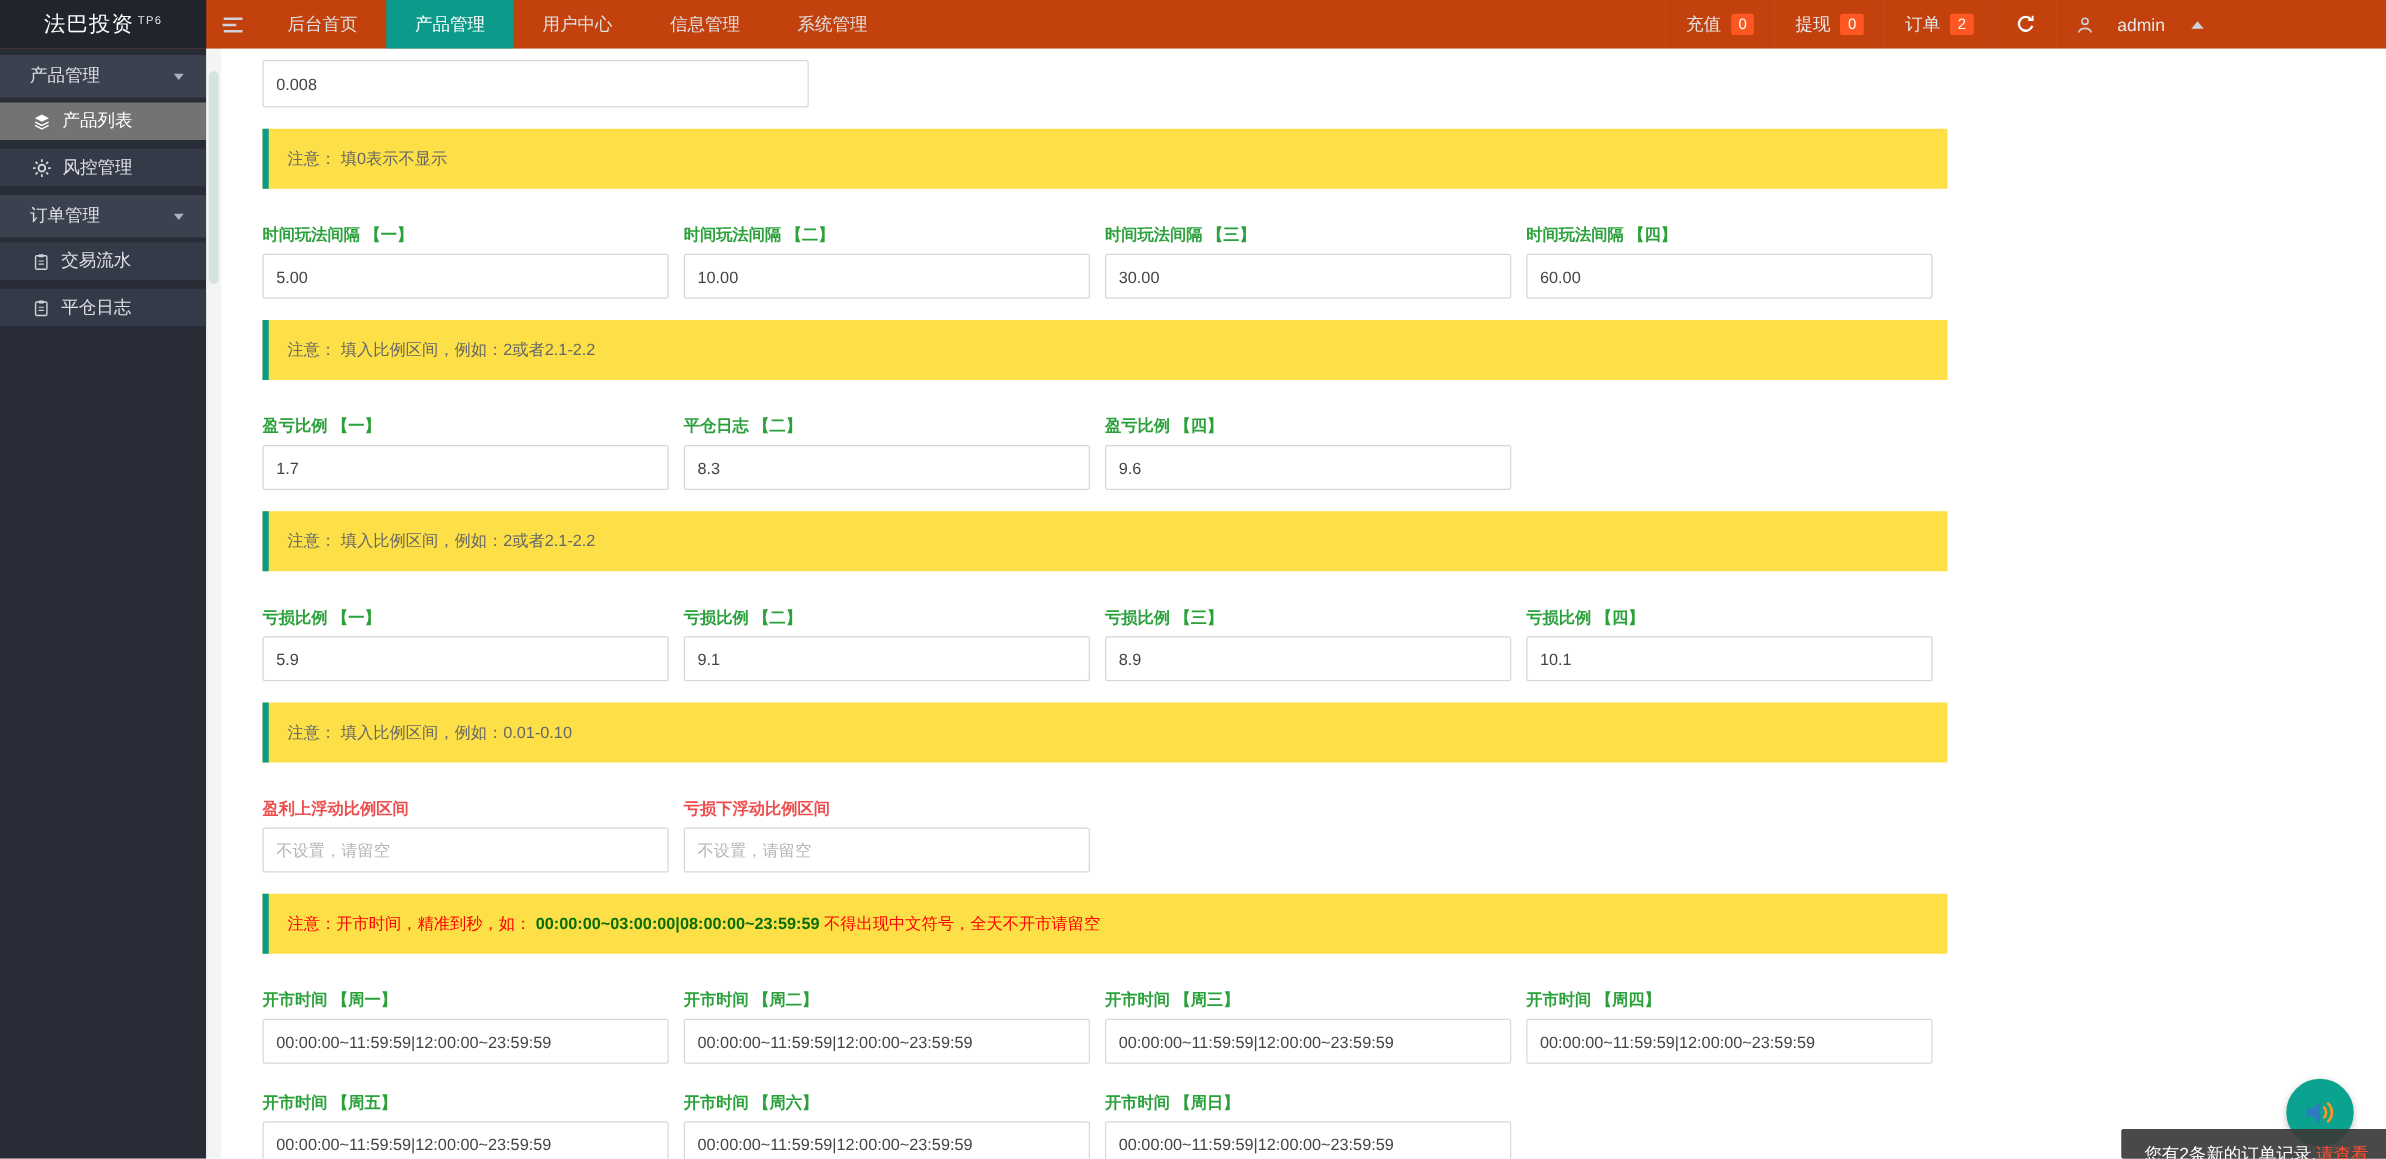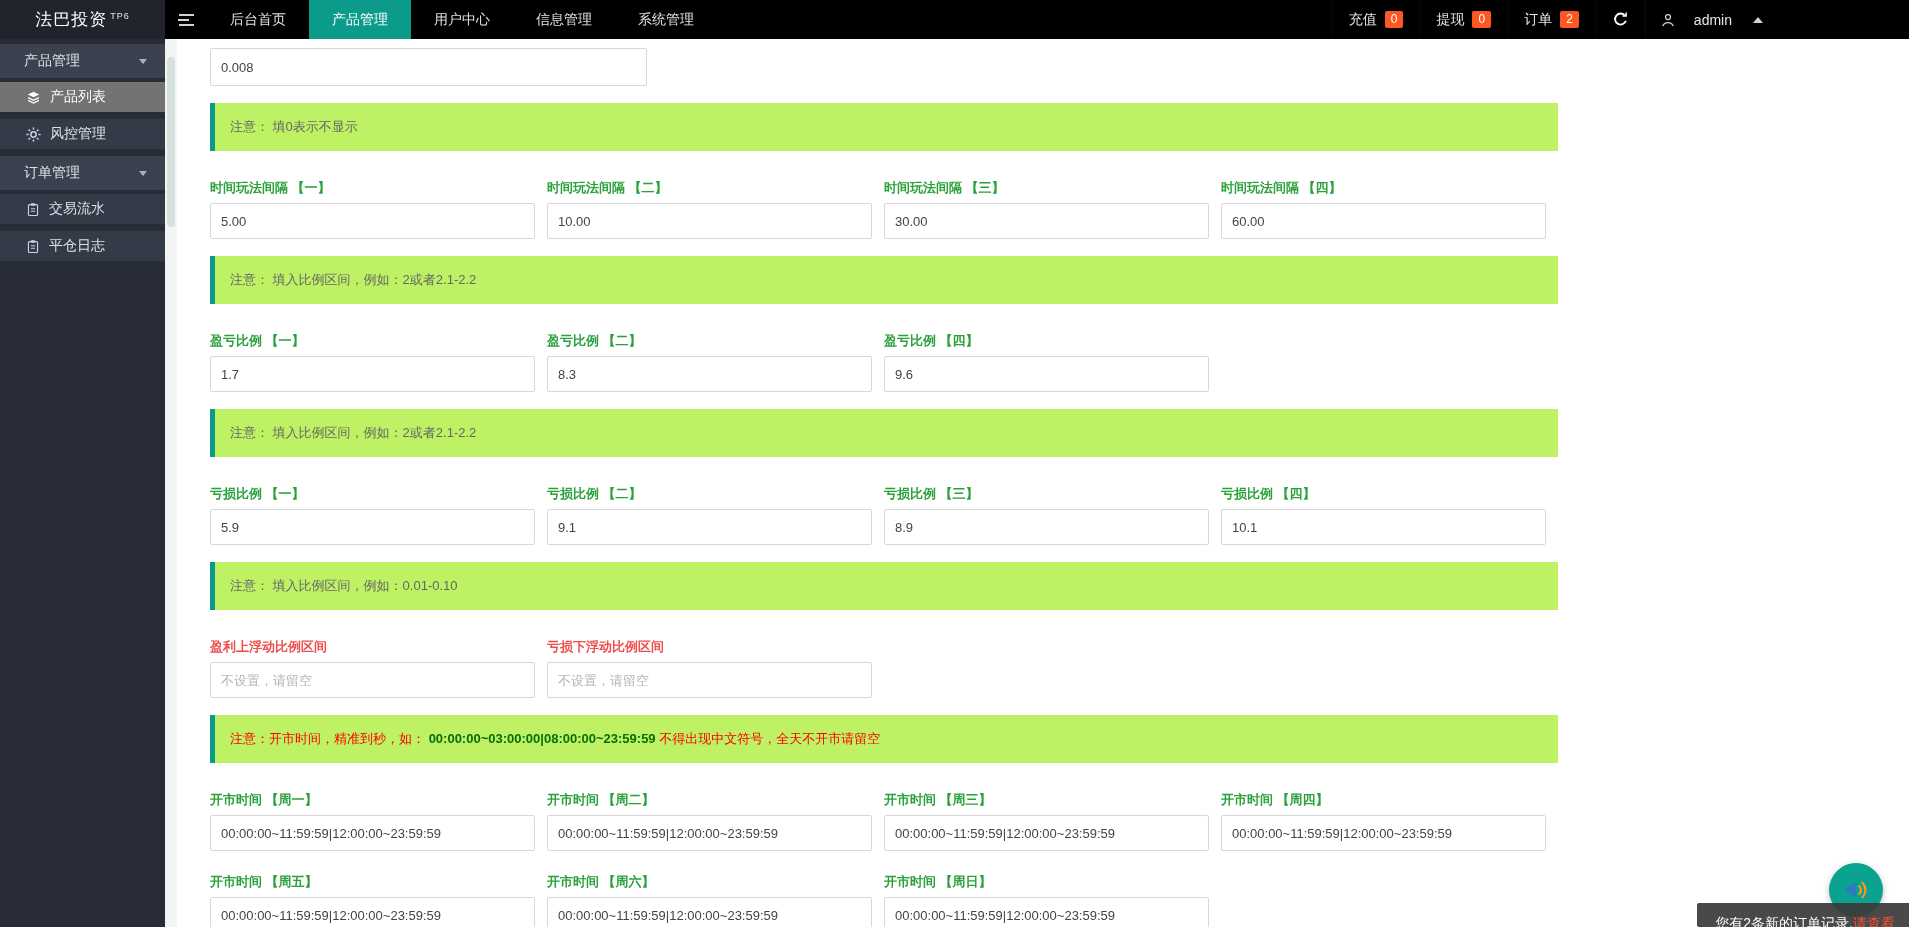--- a/index.html
+++ b/index.html
@@ -1,20 +1,20 @@
 <!DOCTYPE html>
 <html><head>
 <meta charset="utf-8">
 <style>
   * { box-sizing: border-box; margin: 0; padding: 0; }
   html,body { width:1909px; height:927px; overflow:hidden;
     font-family:"Liberation Sans", sans-serif; background:#fff; }
 
   
-  .topbar { height:39px; background:#000000; display:flex; align-items:stretch; color:#e6e7ea; }
+  .topbar { height:39px; background:#c2410c; display:flex; align-items:stretch; color:#e6e7ea; }
   .logo { width:165px; display:flex; align-items:center; justify-content:center;
           background:#21242c; color:#fff; font-size:17px; letter-spacing:1px; }
   .logo sup { font-size:9px; margin-left:3px; transform:translateY(-4px); color:#e3e4e8; }
   .burger { width:42px; display:flex; flex-direction:column; justify-content:center; align-items:center; gap:3px; cursor:pointer; }
   .burger i { display:block; width:15px; height:2px; background:#cfd2d8; }
   .burger i:nth-child(2){ width:11px; align-self:flex-start; margin-left:13px; }
   .tabs { display:flex; align-items:stretch; }
   .tab { display:flex; align-items:center; padding:0 23px; font-size:14px; color:#dfe1e5; cursor:pointer; }
   .tab.active { background:#0c9b8a; color:#fff; }
   .tb-spacer { flex:1; }
@@ -47,21 +47,21 @@
 
   
   .content { flex:1; background:#fff; padding:9px 0 0 33px; overflow:hidden; }
   .fld-label { display:block; font-size:13px; color:#2ba13c; margin-bottom:6px; font-weight:bold; }
   .fld-label.red { color:#ee4e4e; }
   .req { color:#f00; margin-right:4px; font-weight:bold; }
   .txt { height:36px; border:1px solid #d8d8d8; border-radius:2px; padding:0 10px; font-size:13px;
          color:#444; background:#fff; font-family:"Liberation Sans", sans-serif; width:325px; outline:none; }
   .txt::placeholder { color:#b5b5b5; }
   .txt.wide { width:437px; height:38px; }
-  .notice { width:1348px; margin-top:17px; background:#bef264; border-left:5px solid #0c9b8a;
+  .notice { width:1348px; margin-top:17px; background:#fde047; border-left:5px solid #0c9b8a;
             padding:15px 15px; font-size:13px; color:#666; }
   .notice.rednote { color:#f00; }
   .notice .boldtime { color:#086e08; font-weight:bold; }
   .row { display:flex; gap:12px; margin-top:28px; }
   .row.tight { margin-top:22px; }
   .col { width:325px; }
 
   
   .floatbtn { position:fixed; right:26px; bottom:10px; width:54px; height:54px; border-radius:50%;
               background:#0ba390; display:flex; align-items:center; justify-content:center;
@@ -198,21 +198,21 @@
         <input class="txt" type="text" value="30.00" style=""></div>
       <div class="col"><label class="fld-label">时间玩法间隔 【四】</label>
         <input class="txt" type="text" value="60.00" style=""></div>
     </div>
 
     <div class="notice">注意： 填入比例区间，例如：2或者2.1-2.2</div>
 
     <div class="row">
       <div class="col"><label class="fld-label">盈亏比例 【一】</label>
         <input class="txt" type="text" value="1.7" style=""></div>
-      <div class="col"><label class="fld-label">盈亏比例 【二】</label>
+      <div class="col"><label class="fld-label">平仓日志 【二】</label>
         <input class="txt" type="text" value="8.3" style=""></div>
       <div class="col"><label class="fld-label">盈亏比例 【四】</label>
         <input class="txt" type="text" value="9.6" style=""></div>
     </div>
 
     <div class="notice">注意： 填入比例区间，例如：2或者2.1-2.2</div>
 
     <div class="row">
       <div class="col"><label class="fld-label">亏损比例 【一】</label>
         <input class="txt" type="text" value="5.9" style=""></div>

